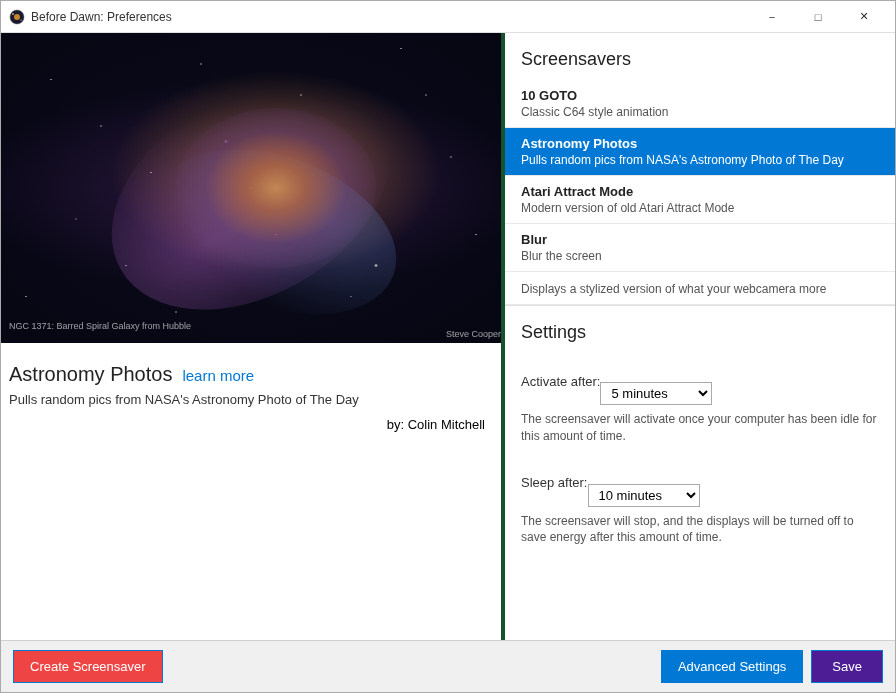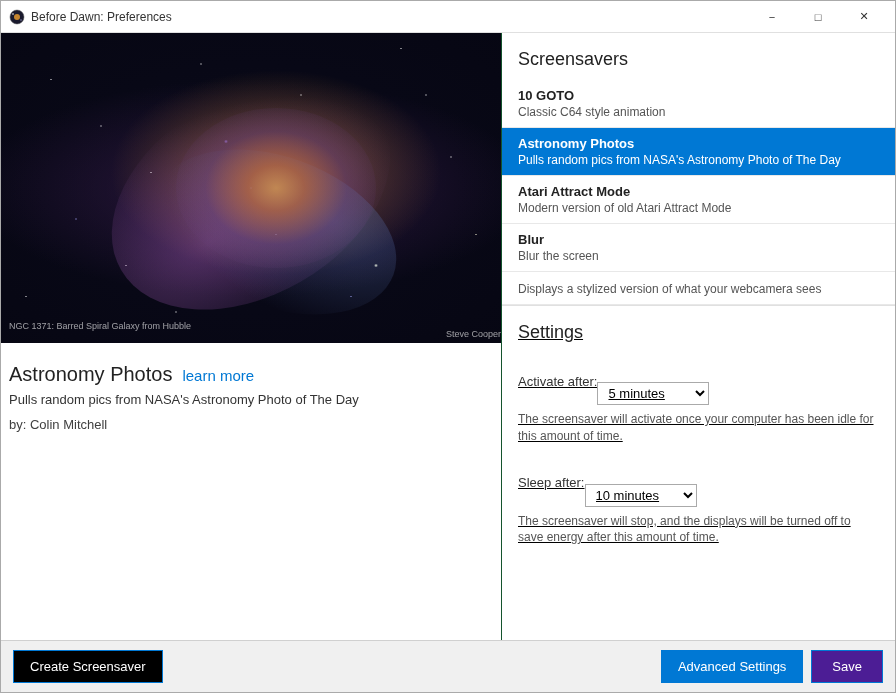--- a/index.html
+++ b/index.html
@@ -165,28 +165,29 @@
       color: #0078d4;
       text-decoration: none;
       cursor: pointer;
     }
     .screensaver-desc {
       color: #333;
       margin-bottom: 10px;
       font-size: 13px;
     }
     .screensaver-author {
-      color: #404040;
-      font-size: 13px;
+      color: #000000;
+      font-size: 13px;
+      text-align: right;
     }
     .right-panel {
       flex: 1;
       display: flex;
       flex-direction: column;
-      border-left: 1px solid #14532d;
+      border-left: 4px solid #14532d;
       overflow: hidden;
     }
     .screensavers-section {
       flex: 0 0 auto;
       overflow: hidden;
       max-height: 360px;
       display: flex;
       flex-direction: column;
     }
     .section-title {
@@ -217,21 +218,20 @@
     .list-item.selected .list-item-desc { color: #fff; }
     .list-item-desc {
       font-size: 12px;
       color: #555;
       margin-top: 2px;
     }
     .settings-section {
       padding: 16px;
       border-top: 1px solid #e0e0e0;
       flex: 1;
-      text-decoration: underline;
     }
     .settings-title {
       font-size: 18px;
       font-weight: 400;
       color: #222;
       margin-bottom: 14px;
     }
     .setting-row {
       display: flex;
       align-items: center;
@@ -274,21 +274,21 @@
       cursor: pointer;
       border: 1px solid transparent;
       font-family: 'Segoe UI', Arial, sans-serif;
     }
     .btn-primary {
       background: #0078d4;
       color: #fff;
       border-color: #0078d4;
     }
     .btn-secondary {
-      background: #000000;
+      background: #ef4444;
       color: #fff;
       border-color: #0078d4;
     }
     .btn-save {
       background: #4c1d95;
       color: #fff;
       border-color: #0078d4;
       padding: 8px 20px;
     }
   </style>
@@ -360,21 +360,21 @@
             <div class="list-item-name">Atari Attract Mode</div>
             <div class="list-item-desc">Modern version of old Atari Attract Mode</div>
           </div>
 
           <div class="list-item">
             <div class="list-item-name">Blur</div>
             <div class="list-item-desc">Blur the screen</div>
           </div>
 
           <div class="list-item">
-            <div class="list-item-desc">Displays a stylized version of what your webcamera sees</div>
+            <div class="list-item-desc">Displays a stylized version of what your webcamera more</div>
           </div>
 
         </div>
       </div>
 
       <div class="settings-section">
         <div class="settings-title">Settings</div>
 
         <div class="setting-row">
           <span class="setting-label">Activate after:</span>

